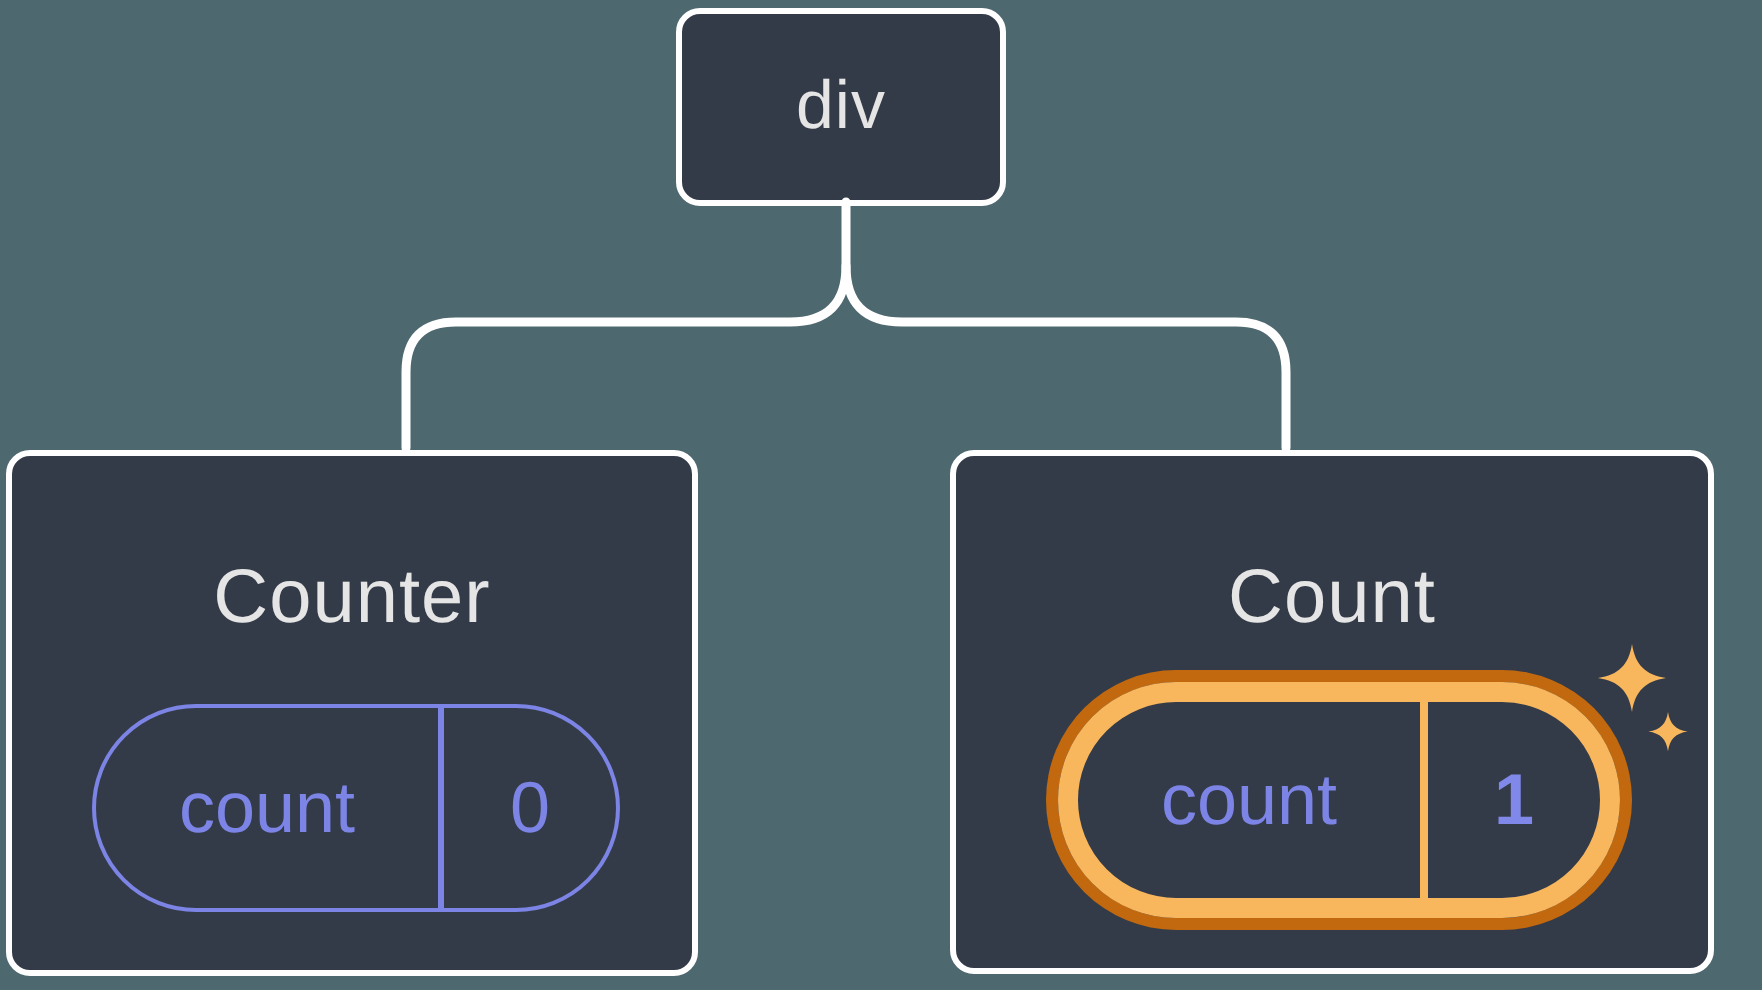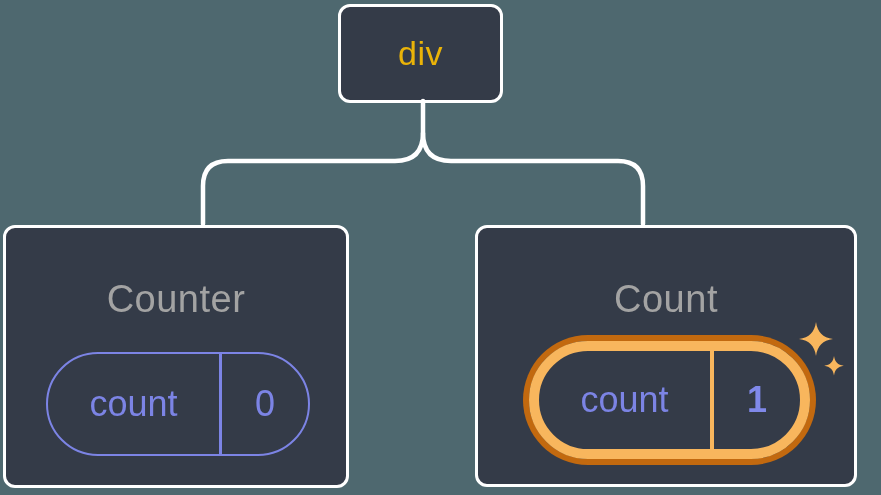--- a/index.html
+++ b/index.html
@@ -25,21 +25,21 @@
     height: 99px;
     box-sizing: border-box;
     background: #343b48;
     border: 3.5px solid #ffffff;
     border-radius: 12px;
     display: flex;
     align-items: center;
     justify-content: center;
   }
   .root-node-label {
-    color: #eab308;
+    color: #e5e5e5;
     font-size: 34px;
     letter-spacing: 0.5px;
   }
 
   
   .connector {
     position: absolute;
     left: 0;
     top: 0;
     pointer-events: none;
@@ -70,21 +70,21 @@
     top: 225px;
     width: 382px;
     height: 262px;
   }
   .card-title {
     position: absolute;
     top: 50px;
     left: 0;
     width: 100%;
     text-align: center;
-    color: #a3a3a3;
+    color: #e5e5e5;
     font-size: 38px;
     font-weight: 500;
     letter-spacing: 0.5px;
   }
 
   
   .pill {
     position: absolute;
     box-sizing: border-box;
     display: flex;

